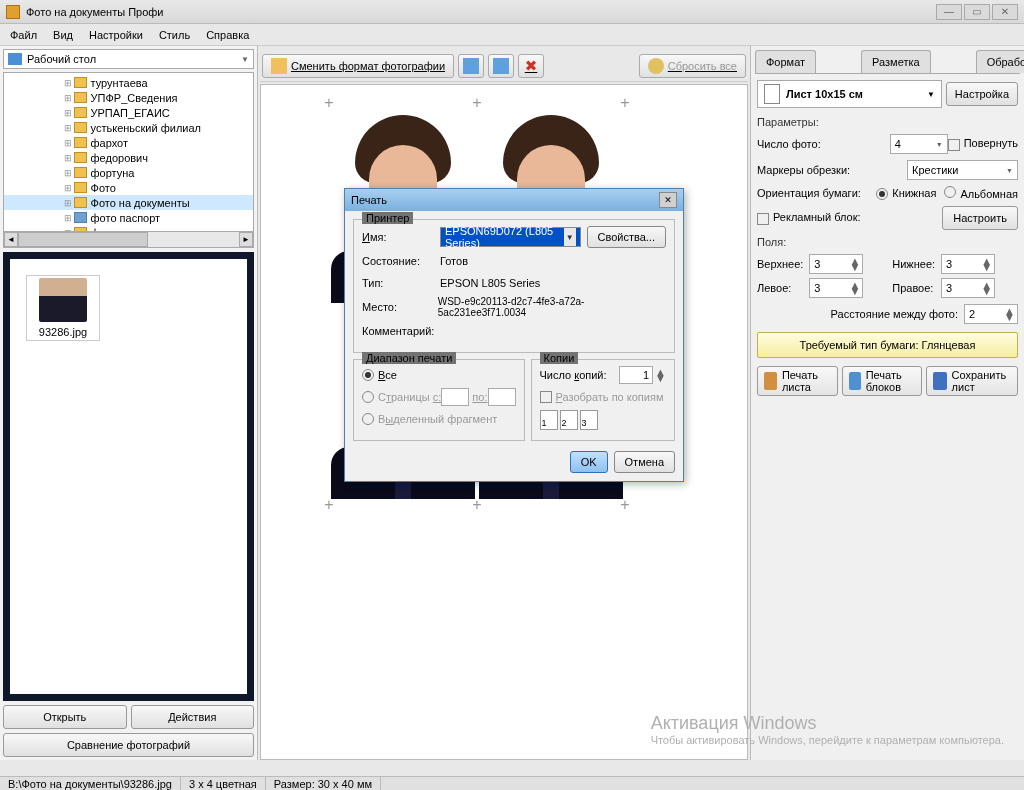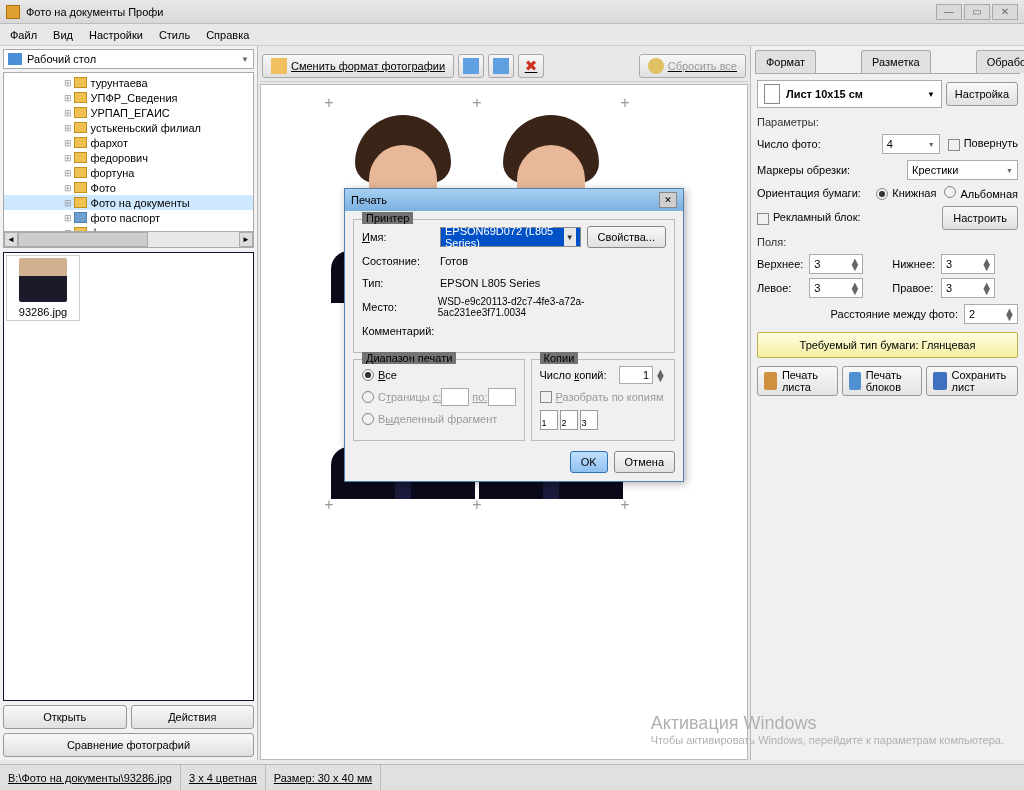--- a/index.html
+++ b/index.html
@@ -16,21 +16,21 @@
 .combo .arrow { margin-left: auto; font-size: 8px; color: #666; }
 .folder-icon { width: 14px; height: 12px; background: #4a90d9; margin-right: 5px; }
 .tree { background: #fff; border: 1px solid #aaa; flex: 0 0 160px; overflow: auto; margin-top: 3px; padding: 2px 0; }
 .tree-item { display: flex; align-items: center; height: 15px; padding-left: 60px; white-space: nowrap; }
 .tree-item.sel { background: #cde8ff; }
 .tree-folder { width: 13px; height: 11px; background: #f0c050; border: 1px solid #c09020; margin-right: 4px; }
 .tree-item.blue .tree-folder { background: #70a0d0; border-color: #5080b0; }
 .hscroll { background: #e8e8e8; border: 1px solid #aaa; border-top: none; height: 16px; position: relative; }
 .hscroll-thumb { position: absolute; left: 14px; width: 130px; top: 0; bottom: 0; background: #cdcdcd; border: 1px solid #aaa; }
 .hscroll-btn { position: absolute; top: 0; bottom: 0; width: 14px; background: #ddd; border: 1px solid #aaa; display: flex; align-items: center; justify-content: center; font-size: 8px; }
-.thumbs { background: #fff; border: 1px solid #0f172a; flex: 1; margin-top: 4px; padding: 2px; overflow: auto; }
+.thumbs { background: #fff; border: 7px solid #0f172a; flex: 1; margin-top: 4px; padding: 16px; overflow: auto; }
 .thumb { width: 74px; border: 1px solid #ccc; padding: 2px; text-align: center; }
 .thumb-img { width: 48px; height: 44px; margin: 0 auto 4px; background: linear-gradient(#d0b090 40%, #1a1a2a 40%); border-radius: 2px; }
 .bottom-buttons { margin-top: 4px; }
 .btn-row { display: flex; gap: 4px; margin-bottom: 4px; }
 .btn { flex: 1; height: 24px; background: linear-gradient(#f8f8f8,#e0e0e0); border: 1px solid #999; border-radius: 3px; display: flex; align-items: center; justify-content: center; cursor: pointer; }
 .center { flex: 1; background: #e8e8e8; display: flex; flex-direction: column; padding: 4px 2px 0 2px; position: relative; }
 .toolbar { display: flex; align-items: center; gap: 4px; padding: 2px; border-bottom: 1px solid #ccc; height: 32px; text-decoration: underline; }
 .tb-btn { height: 24px; padding: 0 8px; background: linear-gradient(#f8f8f8,#e0e0e0); border: 1px solid #aaa; border-radius: 3px; display: flex; align-items: center; gap: 4px; }
 .tb-icon { width: 16px; height: 16px; }
 .canvas { flex: 1; background: #fff; margin-top: 2px; border: 1px solid #bbb; position: relative; overflow: hidden; }
@@ -63,21 +63,21 @@
 .checkbox { width: 12px; height: 12px; border: 1px solid #888; margin-right: 4px; display: inline-block; vertical-align: middle; }
 .margin-grid { display: grid; grid-template-columns: auto 1fr auto 1fr; gap: 4px 6px; align-items: center; }
 .spin { width: 54px; height: 20px; background: #fff; border: 1px solid #aaa; display: flex; align-items: center; padding: 0 2px 0 4px; }
 .spin-arrows { margin-left: auto; display: flex; flex-direction: column; font-size: 6px; line-height: 6px; color: #666; }
 .paper-type { background: linear-gradient(#fffde0,#f5eea0); border: 1px solid #c0b050; padding: 6px; text-align: center; margin: 8px 0; border-radius: 2px; }
 .action-grid { display: grid; grid-template-columns: 1fr 1fr 1fr; gap: 4px; }
 .action-btn { height: 30px; background: linear-gradient(#f8f8f8,#e4e4e4); border: 1px solid #999; border-radius: 3px; display: flex; align-items: center; padding: 0 6px; gap: 5px; }
 .action-icon { width: 18px; height: 18px; border-radius: 2px; }
 .watermark { position: absolute; right: 20px; bottom: 44px; color: #b0b0b0; font-size: 13px; }
 .watermark .wm-title { font-size: 18px; }
-.statusbar { position: absolute; bottom: 0; left: 0; right: 0; height: 26px; background: #e0e0e0; border-top: 1px solid #bbb; display: flex; align-items: center; font-size: 10px; text-decoration: underline; }
+.statusbar { position: absolute; bottom: 0; left: 0; right: 0; height: 14px; background: #e0e0e0; border-top: 1px solid #bbb; display: flex; align-items: center; font-size: 10px; }
 .status-cell { padding: 0 8px; border-right: 1px solid #bbb; height: 100%; display: flex; align-items: center; }
 
 
 .dialog-overlay { position: absolute; left: 344px; top: 188px; width: 340px; background: #f0f0f0; border: 1px solid #5080b0; box-shadow: 2px 2px 8px rgba(0,0,0,0.3); }
 .dlg-title { background: linear-gradient(#a8d0f0,#7ab0e0); height: 22px; display: flex; align-items: center; padding: 0 6px; color: #000; }
 .dlg-close { margin-left: auto; width: 18px; height: 16px; background: #d0d0d0; border: 1px solid #888; display: flex; align-items: center; justify-content: center; font-size: 9px; }
 .dlg-body { padding: 8px; }
 .fieldset { border: 1px solid #bbb; padding: 6px 8px 8px; margin-bottom: 6px; position: relative; }
 .fieldset-label { position: absolute; top: -8px; left: 8px; background: #737373; padding: 0 4px; }
 .dlg-row { display: flex; align-items: center; margin-bottom: 4px; min-height: 18px; }
@@ -303,21 +303,21 @@
             <span>Настройка</span>
           </div>
       </div>
       <div class="section-label">Параметры:</div>
       <div class="param-row">
         <span class="param-label">Число фото:</span>
         <div class="param-input">
             <span>4</span>
             <span class="arrow">▼</span>
           </div>
-        <span style="margin-left:8px"><span class="checkbox"></span><span>Повернуть</span></span>
+        <span style=""><span class="checkbox"></span><span>Повернуть</span></span>
       </div>
       <div class="param-row">
         <span class="param-label">Маркеры обрезки:</span>
         <div class="param-input" style="width:111px">
             <span>Крестики</span>
             <span class="arrow">▼</span>
           </div>
       </div>
       <div class="param-row">
         <span class="param-label">Ориентация бумаги:</span>

